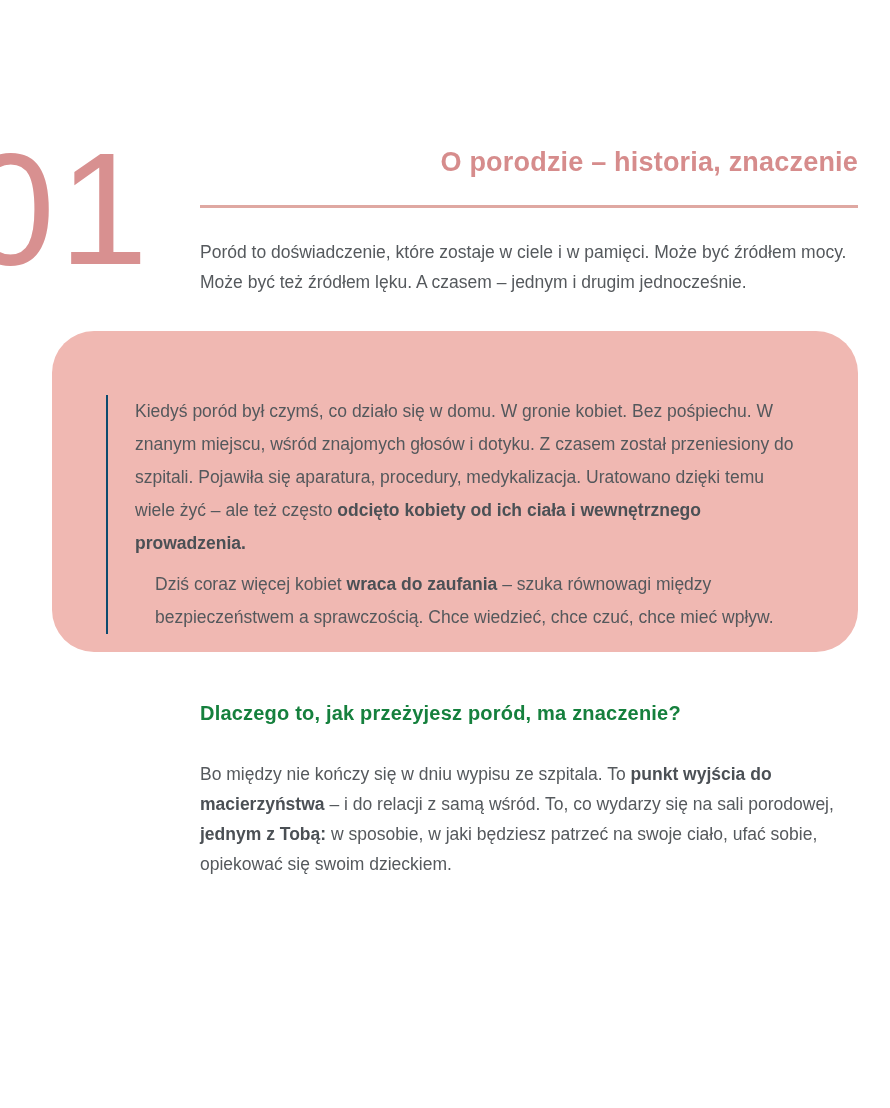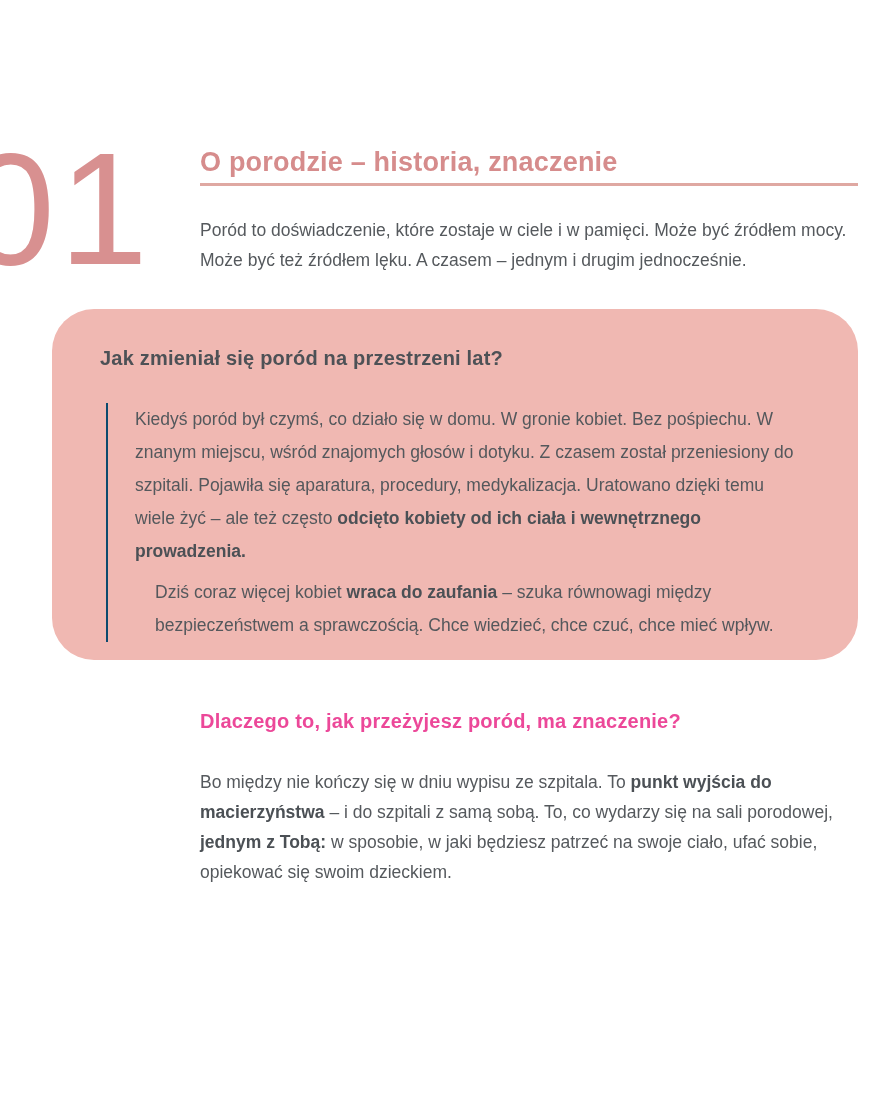--- a/index.html
+++ b/index.html
@@ -30,21 +30,23 @@
     margin-right: 32px; 
   }
 
   h1.page-title {
     margin-top: 141px;
     font-size: 27px;
     line-height: 42px;
     font-weight: 700;
     letter-spacing: 0.2px;
     color: #d68c8c;
+    padding-bottom: 22px;
     border-bottom: 3px solid #dfa8a2;
+    text-align: right;
   }
 
   p.body-text {
     font-size: 17.5px;
     line-height: 30px;
     color: #55595d;
   }
   .intro-p1 { margin-top: 29px; }
   .intro-p2 { margin-top: 27px; }
 
@@ -78,21 +80,21 @@
     color: #54585c;
   }
   .quote p + p { margin-top: 8px; margin-left: 20px; }
   .quote strong { color: #4b5055; }
 
   .section-heading {
     margin-top: 46px;
     font-size: 20px;
     line-height: 30px;
     font-weight: 700;
-    color: #ec4899;
+    color: #15803d;
     letter-spacing: 0.2px;
   }
   .significance-p {
     margin-top: 31px;
     font-size: 17.5px;
     line-height: 33px;
   }
 </style>
 </head>
 <body>
@@ -102,26 +104,25 @@
   <div class="chapter-number">01</div>
 
   <div class="content">
 
     <h1 class="page-title"><span>O porodzie – historia, znaczenie</span><br></h1>
 
     <p class="body-text intro-p1">Poród to doświadczenie, które zostaje w ciele i w pamięci. Może być źródłem mocy. Może być też źródłem lęku. A czasem – jednym i drugim jednocześnie.</p>
 
 
     <div class="history-box">
-      <div class="box-heading">Jak zmieniał się poród na przestrzeni lat?</div>
       <div class="quote">
         <p><span>Kiedyś poród był czymś, co działo się w domu. W gronie kobiet. Bez pośpiechu. W znanym miejscu, wśród znajomych głosów i dotyku. Z czasem został przeniesiony do szpitali. Pojawiła się aparatura, procedury, medykalizacja. Uratowano dzięki temu wiele żyć – ale też często </span><strong>odcięto kobiety od ich ciała i wewnętrznego prowadzenia.</strong></p>
         <p><span>Dziś coraz więcej kobiet </span><strong>wraca do zaufania</strong><span> – szuka równowagi między bezpieczeństwem a sprawczością. Chce wiedzieć, chce czuć, chce mieć wpływ.</span></p>
       </div>
     </div>
 
     <div class="section-heading">Dlaczego to, jak przeżyjesz poród, ma znaczenie?</div>
 
-    <p class="body-text significance-p"><span>Bo między nie kończy się w dniu wypisu ze szpitala. To </span><strong>punkt wyjścia do macierzyństwa</strong><span> – i do szpitali z samą sobą. To, co wydarzy się na sali porodowej, </span><strong>jednym z Tobą:</strong><span> w sposobie, w jaki będziesz patrzeć na swoje ciało, ufać sobie, opiekować się swoim dzieckiem.</span></p>
+    <p class="body-text significance-p"><span>Bo między nie kończy się w dniu wypisu ze szpitala. To </span><strong>punkt wyjścia do macierzyństwa</strong><span> – i do relacji z samą wśród. To, co wydarzy się na sali porodowej, </span><strong>jednym z Tobą:</strong><span> w sposobie, w jaki będziesz patrzeć na swoje ciało, ufać sobie, opiekować się swoim dzieckiem.</span></p>
 
   </div>
 
 </div>
 
 </body></html>

